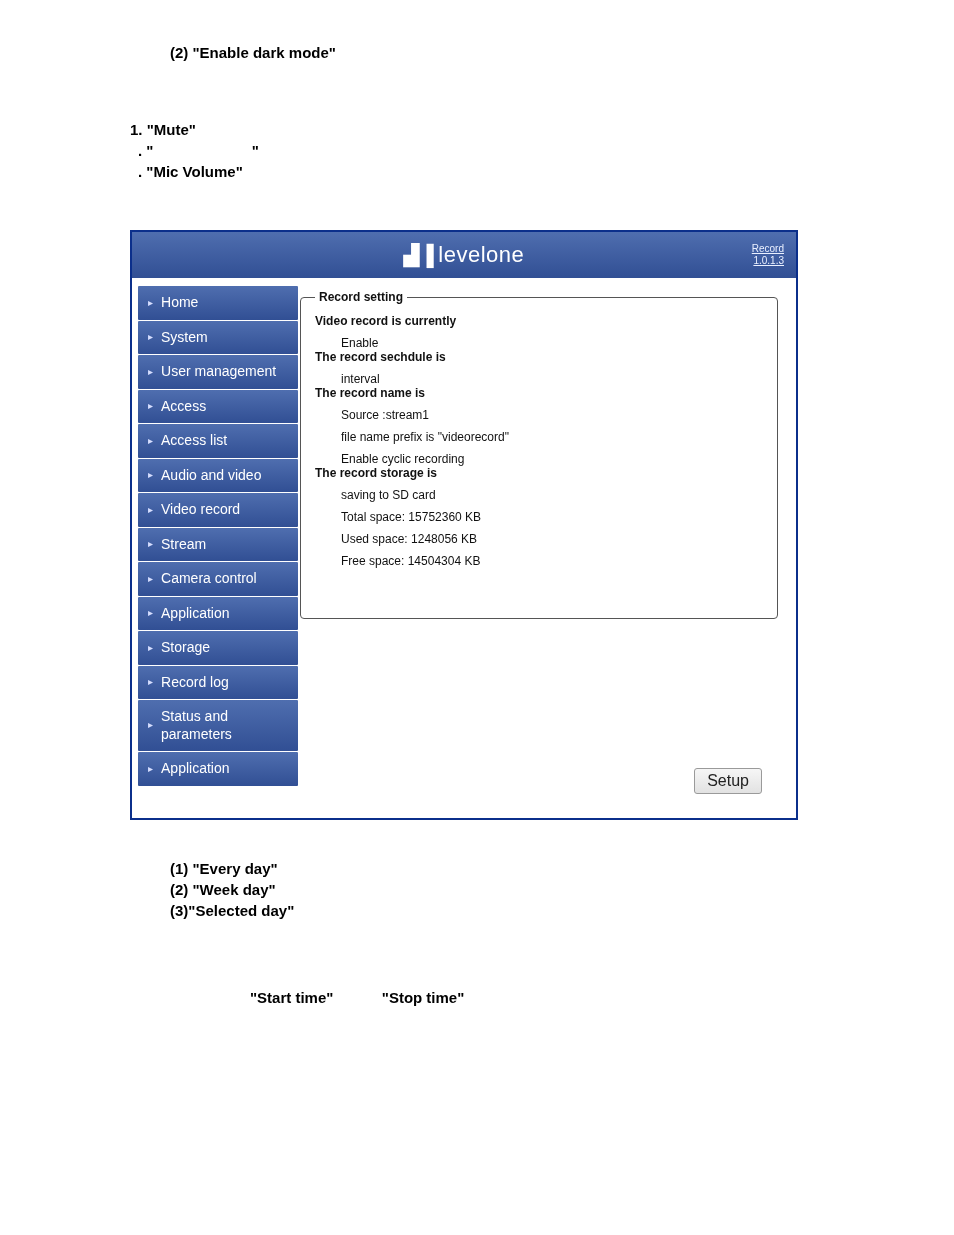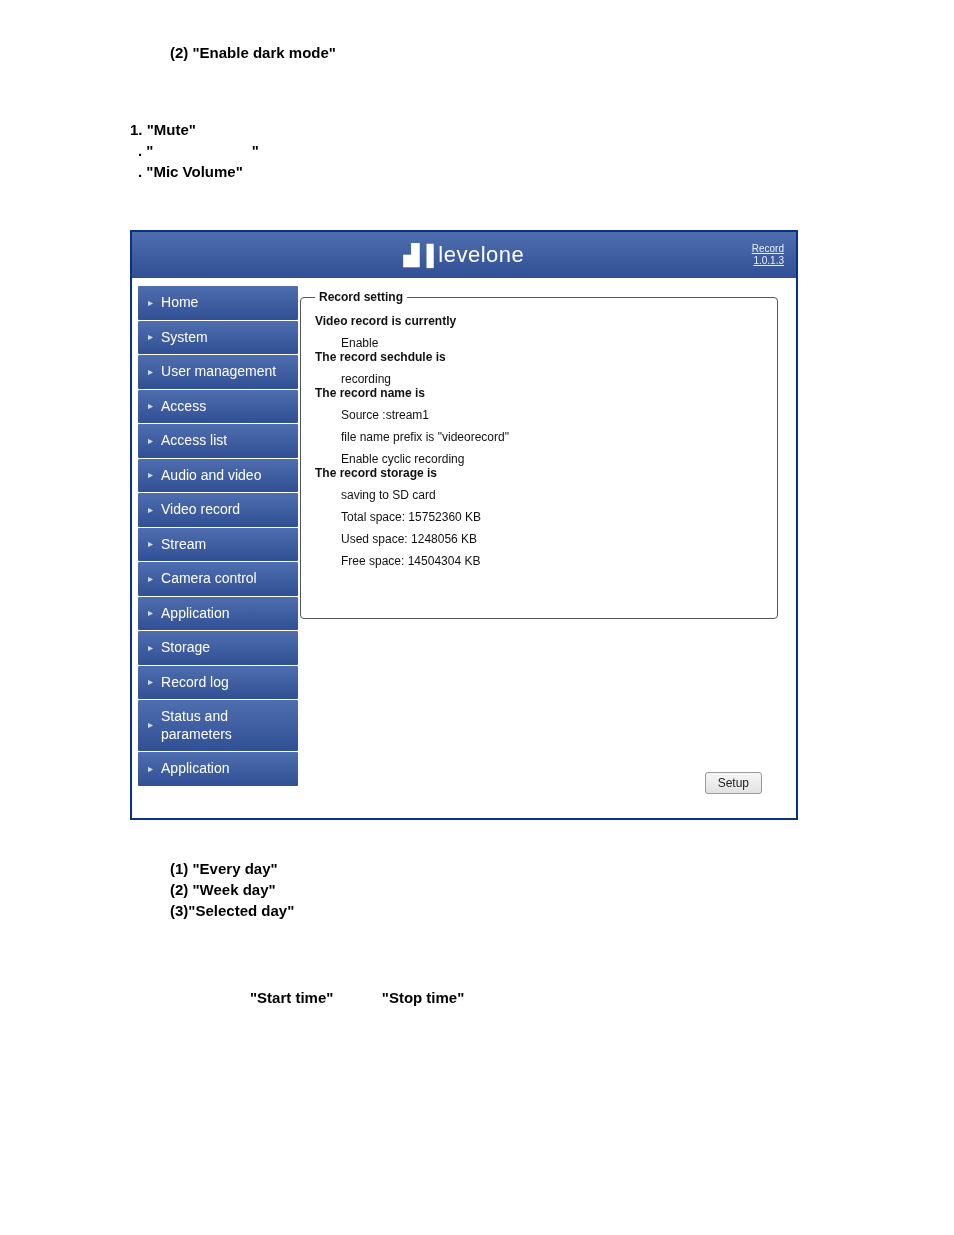--- a/index.html
+++ b/index.html
@@ -110,21 +110,21 @@
   }
   .lbl { font-weight:700; }
   .val { padding-left:26px; margin-top:8px;}
   .btn {
     position: absolute;
     right: 34px;
     bottom: 24px;
     background: linear-gradient(#f6f6f6,#e2e2e2);
     border: 1px solid #9a9a9a;
     border-radius: 3px;
-    font-size: 12px;
+    font-size: 16px;
     padding: 3px 12px;
     cursor: pointer;
     color:#222;
   }
 
   
   .time-row { margin-top: 70px; }
   .time-row span { display:inline-block; font-weight:700; }
 </style>
 </head>
@@ -215,21 +215,21 @@
       </div>
 
       <div class="main">
         <fieldset class="record">
           <legend>Record setting</legend>
 
           <div class="lbl">Video record is currently</div>
           <div class="val">Enable</div>
 
           <div class="lbl">The record sechdule is</div>
-          <div class="val">recording</div>
+          <div class="val">interval</div>
 
           <div class="lbl">The record name is</div>
           <div class="val">Source :stream1</div>
           <div class="val">file name prefix is "videorecord"</div>
           <div class="val">Enable cyclic recording</div>
 
           <div class="lbl">The record storage is</div>
           <div class="val">saving to SD card</div>
           <div class="val">Total space: 15752360 KB</div>
           <div class="val">Used space: 1248056 KB</div>

